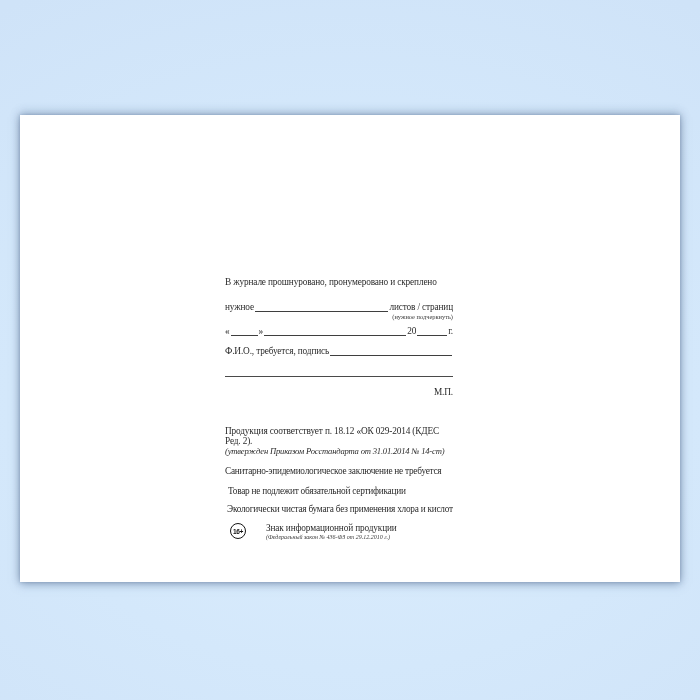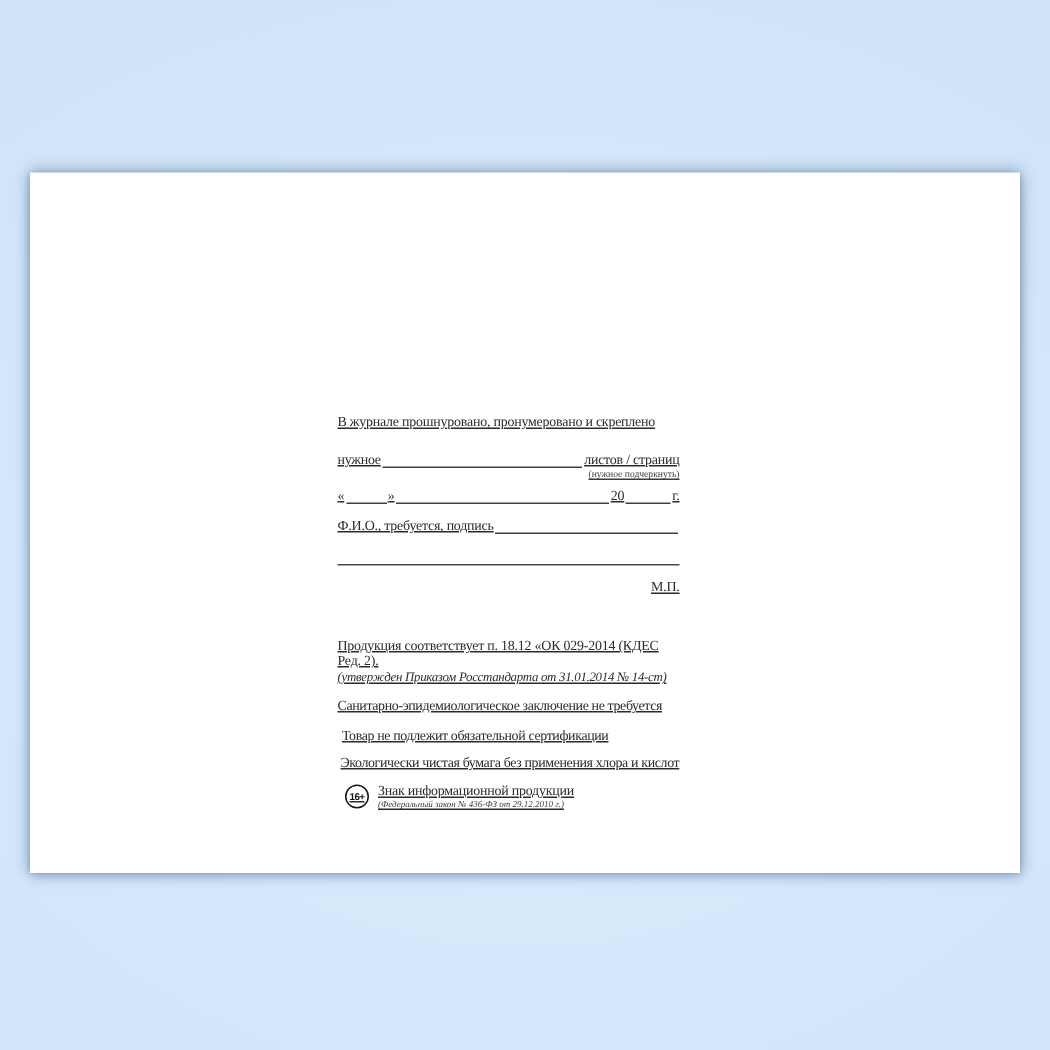--- a/index.html
+++ b/index.html
@@ -11,41 +11,41 @@
   }
   .sheet{
     position:absolute;left:20px;top:115px;width:660px;height:467px;
     background:#ffffff;
     box-shadow:0 2px 9px rgba(86,110,145,.55), 0 -3px 9px rgba(86,110,145,.28), 0 0 3px rgba(86,110,145,.35);
   }
   .content{
     position:absolute;left:205px;top:162px;width:228px;height:280px;
     font-size:9.3px;letter-spacing:-0.15px;line-height:11px;
   }
-  .abs{position:absolute;left:0;right:0;text-decoration:underline;}
+  .abs{position:absolute;left:0;right:0;}
   .row{display:flex;align-items:flex-end;white-space:nowrap;}
   .fill{border-bottom:1px solid #3f3f3f;margin:0 1px 1px 1px;}
   .grow{flex:1 1 auto;}
   .w27{width:27px;}
   .w30{width:30px;}
   .small-note{font-size:6.4px;letter-spacing:0;text-align:right;color:#3a3a3a;}
   .rule{border-bottom:1px solid #4a4a4a;}
   .right{text-align:right;}
   .classifier{line-height:10px;}
   .classifier .l2{font-size:8.4px;letter-spacing:-0.2px;}
   .classifier .l3{font-size:8.6px;font-style:italic;letter-spacing:-0.2px;}
   .statement{white-space:nowrap;letter-spacing:-0.25px;}
   .sign-row{display:flex;align-items:flex-start;padding-left:5px;}
   .badge{
     width:14px;height:14px;border:1.6px solid #151515;border-radius:50%;
     display:flex;align-items:center;justify-content:center;flex:0 0 auto;
     font-size:6.6px;font-weight:bold;letter-spacing:-0.4px;
     font-family:"Liberation Sans","DejaVu Sans",sans-serif;color:#111;
   }
-  .sign-text{margin-left:6px;}
+  .sign-text{margin-left:20px;}
   .sign-label{font-size:9.3px;}
   .sign-law{font-size:6px;font-style:italic;letter-spacing:0;color:#3a3a3a;line-height:7px;}
 </style>
 </head>
 <body>
 
 <div class="sheet">
   <div class="content">
 
     <div class="abs" style="top:0;">В журнале прошнуровано, пронумеровано и скреплено</div>

